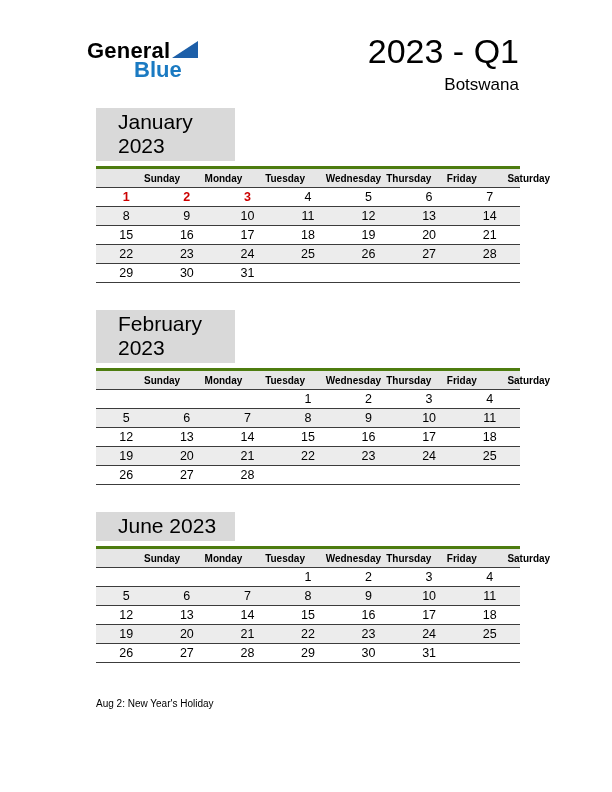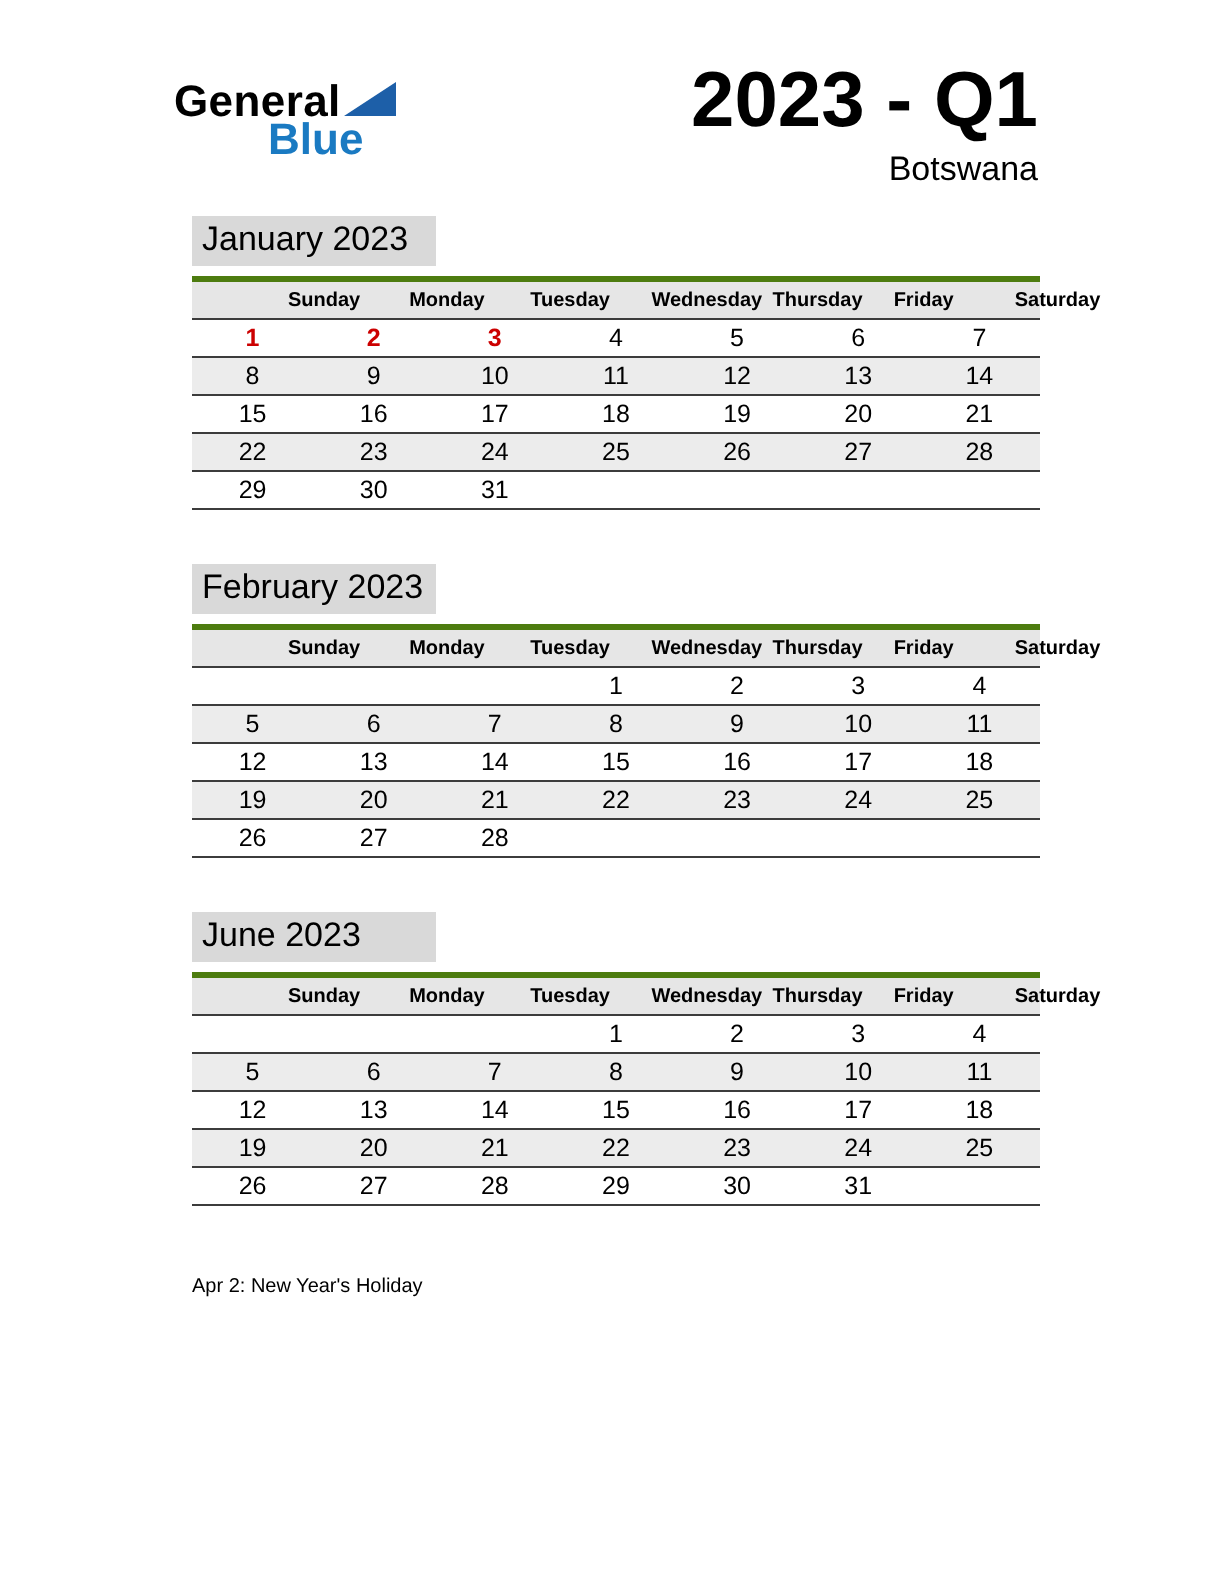--- a/index.html
+++ b/index.html
@@ -8,28 +8,28 @@
 
   
   .logo{position:absolute;left:87px;top:38px;}
   .logo-row{display:flex;align-items:flex-start;}
   .logo-general{font-size:22px;font-weight:bold;letter-spacing:.2px;}
   .logo-tri{margin-left:2px;margin-top:3px;}
   .logo-blue{font-size:22px;font-weight:bold;margin-left:47px;margin-top:-7px;}
 
   
   .title-block{position:absolute;right:93px;top:34px;text-align:right;}
-  .q-title{font-size:39px;font-weight:bold;line-height:34px;}
+  .q-title{font-size:34px;font-weight:normal;line-height:34px;}
   .country{font-size:17px;margin-top:7px;}
 
   
   .content{position:absolute;left:96px;top:108px;width:424px;}
   .month{margin-bottom:27px;}
-  .month-title{display:inline-block;background:#d9d9d9;font-size:17px;width:112px;
-               padding:2px 5px 3px 5px;}
+  .month-title{display:inline-block;background:#d9d9d9;font-size:21px;width:112px;
+               padding:2px 5px 3px 22px;}
   table.cal{width:100%;border-collapse:collapse;table-layout:fixed;margin-top:5px;}
   table.cal th{font-size:10px;font-weight:bold;background:#e6e6e6;height:16px;
                border-top:3px solid #4d7c0f;border-bottom:1px solid #3c3c3c;padding-left:48px;}
   table.cal td{font-size:12.5px;text-align:center;height:16px;
                border-bottom:1px solid #3c3c3c;}
   tr.alt td{background:#ececec;}
   td.holiday{font-weight:bold;}
 
   .notes{margin-top:34px;font-size:10px;line-height:13.5px;}
 </style>
@@ -230,17 +230,17 @@
                 <td>28</td>
                 <td>29</td>
                 <td>30</td>
                 <td>31</td>
                 <td></td>
               </tr>
             </tbody>
           </table></div>
       </div>
     <div class="notes" id="notes">
-        <div>Apr 2: New Year's Holiday</div>
+        <div>Aug 2: New Year's Holiday</div>
       </div>
   </div>
 
 </div>
 
 </body></html>

